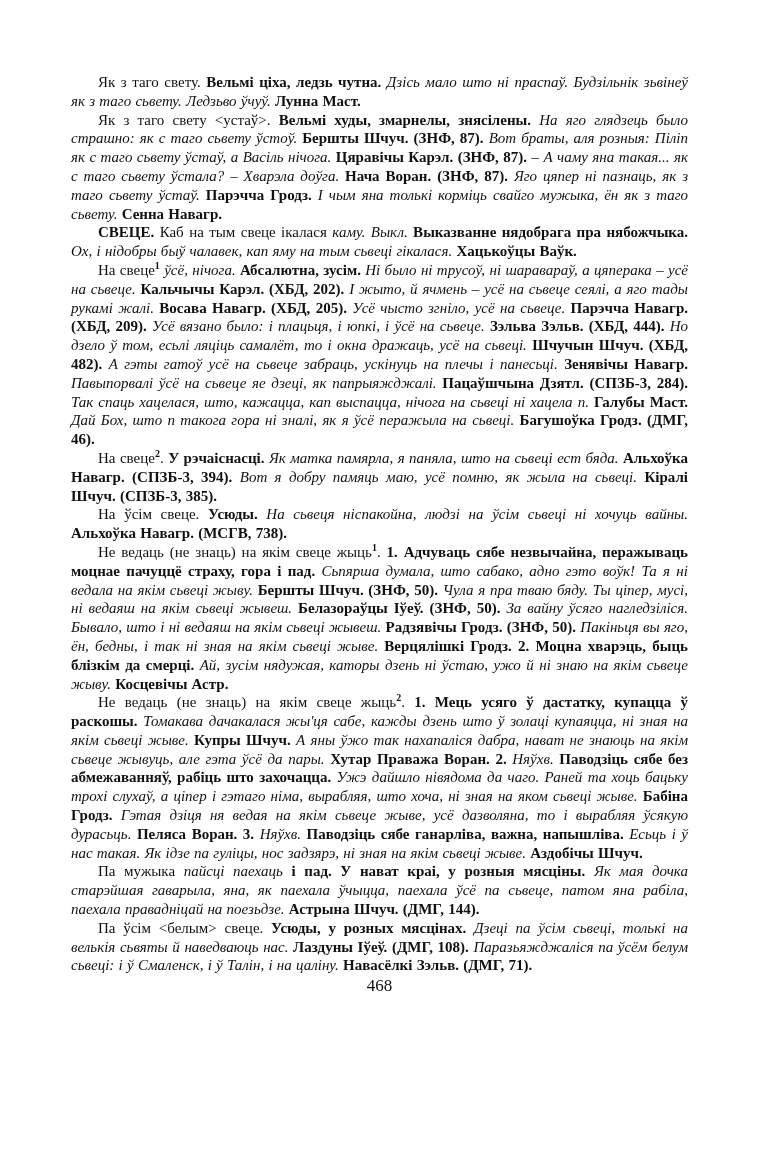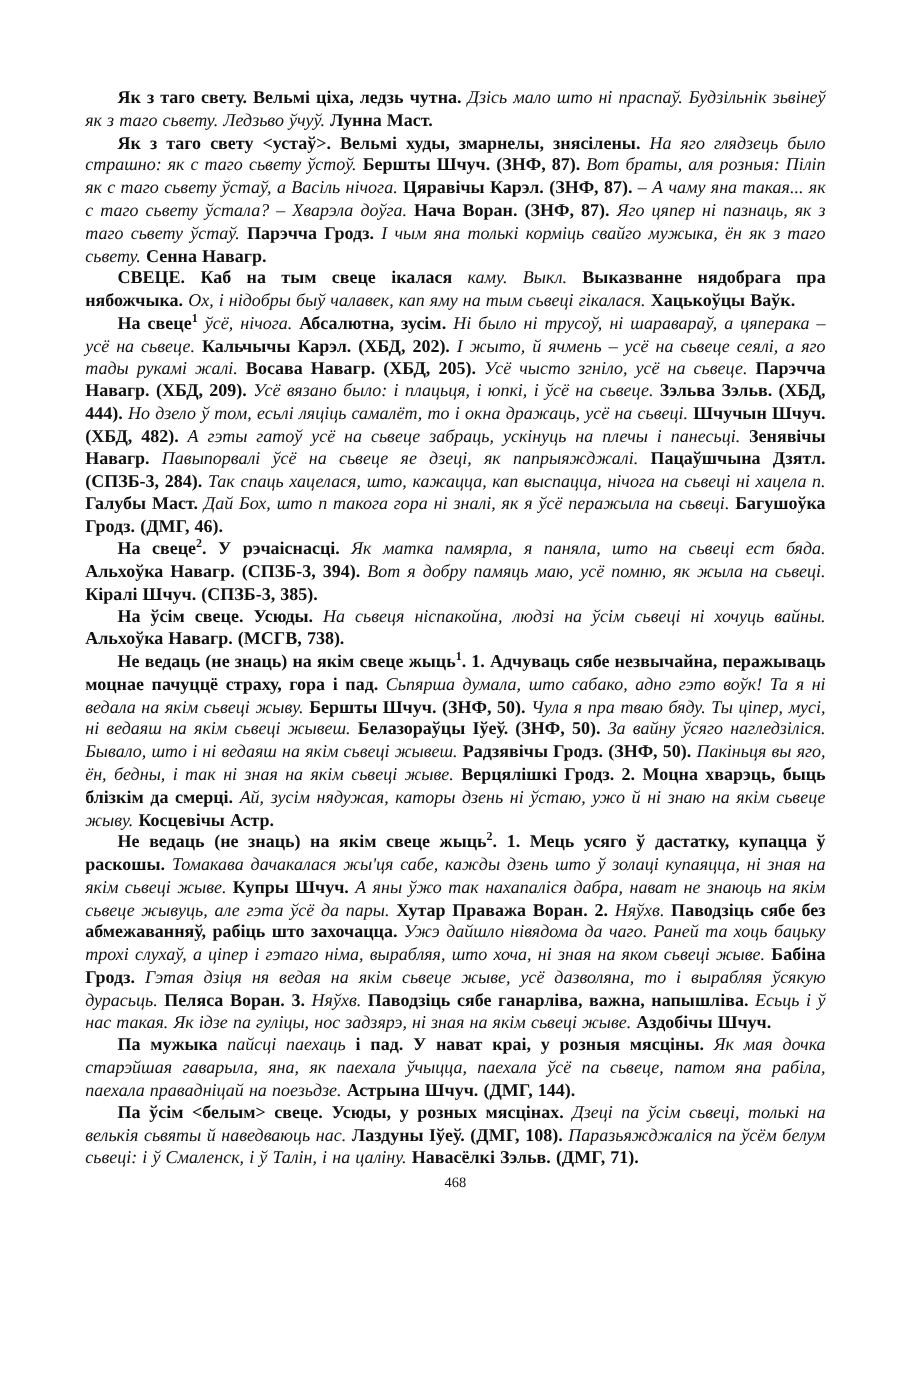--- a/index.html
+++ b/index.html
@@ -28,31 +28,31 @@
     margin: 0;
     padding: 0;
     font-size: 15px;
     line-height: 18.8px;
     text-align: justify;
     text-indent: 27px;
     word-spacing: 0.5px;
   }
   .seg-n { font-style: normal; font-weight: bold; }
   .seg-i { font-style: italic; font-weight: normal; }
-  .seg-b { font-style: normal; font-weight: bold; }
+  .seg-b { font-style: normal; font-weight: normal; }
   sup.seg-b {
     font-weight: bold;
     font-size: 10px;
     line-height: 0;
     vertical-align: super;
   }
   .page-number {
     margin: 0;
     padding-top: 1px;
-    font-size: 12px;
+    font-size: 17px;
     line-height: 19px;
     text-align: center;
   }
 </style>
 </head>
 <body>
 
 <div class="page">
   <div class="text-body">
       <p class="entry"><span class="seg-b">Як з таго свету.</span><span class="seg-n"> Вельмі ціха, ледзь чутна. </span><span class="seg-i">Дзісь мало што ні праспаў. Будзільнік зьвінеў як з таго сьвету. Ледзьво ўчуў.</span><span class="seg-n"> Лунна Маст.</span></p>

